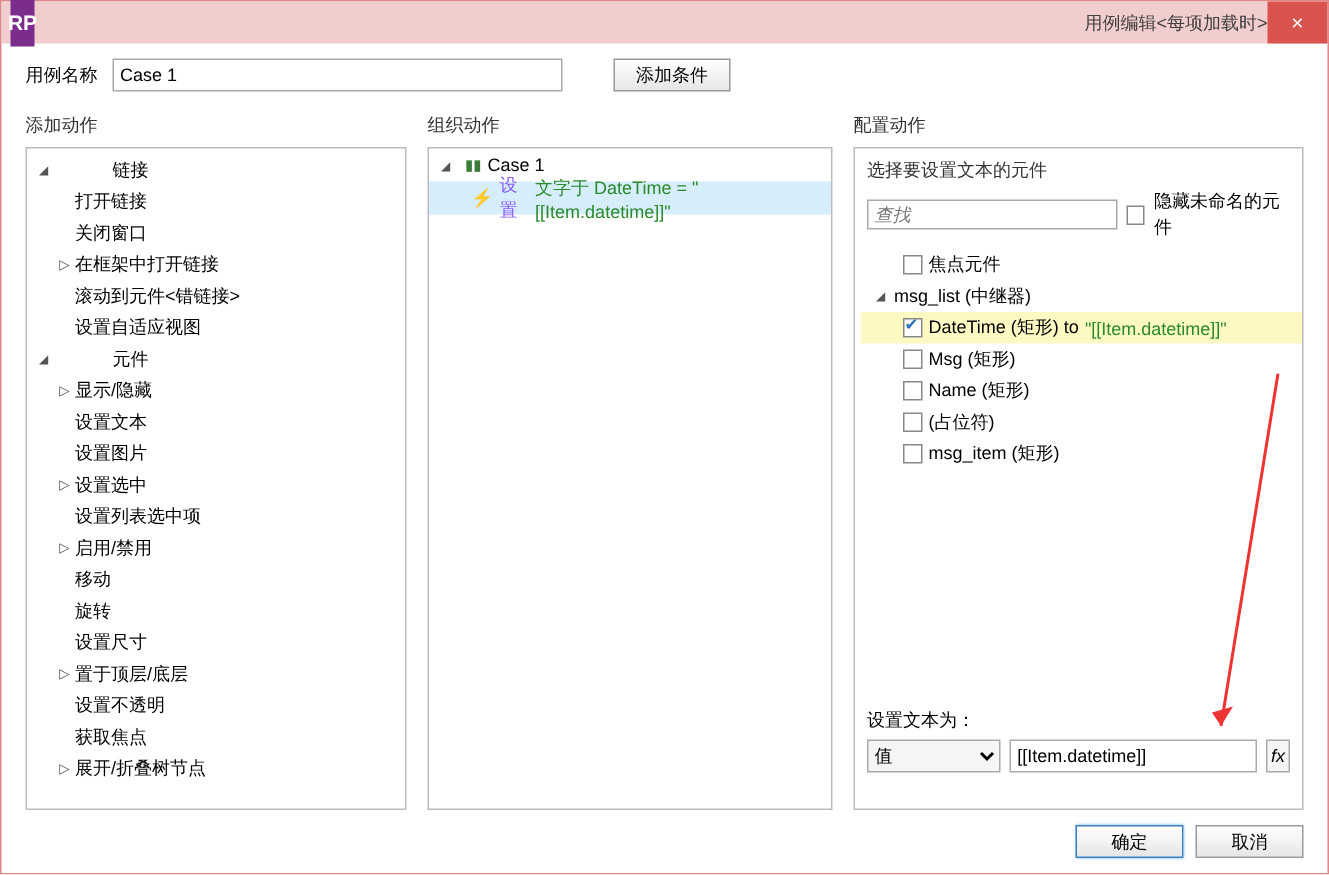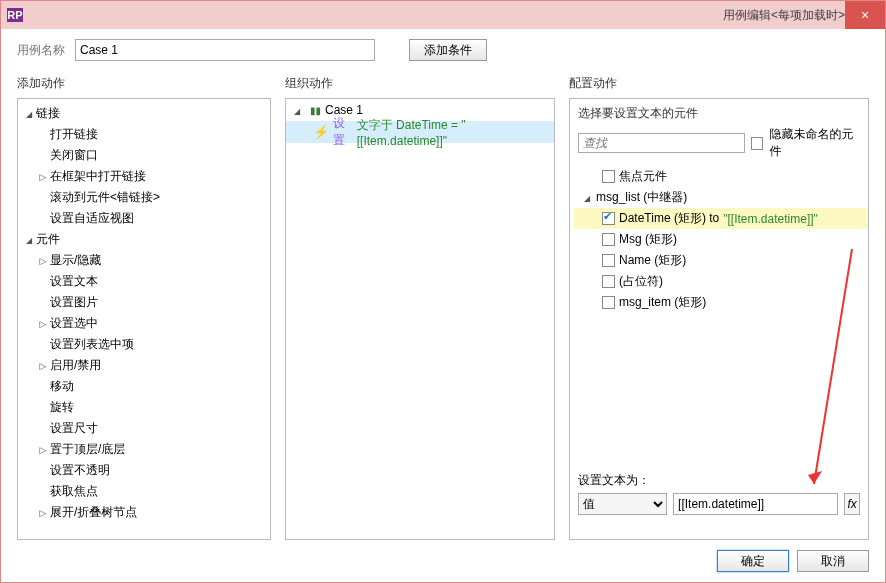--- a/index.html
+++ b/index.html
@@ -1,41 +1,41 @@
 <!DOCTYPE html>
 <html><head>
 <meta charset="utf-8">
 <style>
 * { box-sizing: border-box; margin: 0; padding: 0; font-family: "Microsoft YaHei", sans-serif; font-size: 12px; }
 body { background: #fff; }
 .window { width: 886px; height: 583px; border: 1px solid #d88; background: #fff; position: relative; }
 .titlebar { height: 28px; background: #f2cdcd; display: flex; align-items: center; position: relative; }
-.titlebar .app-icon { width: 16px; height: 14px; background: #7b2d8e; margin-left: 6px; display: flex; align-items: center; justify-content: center; color: #fff; font-size: 11px; font-weight: bold; }
+.titlebar .app-icon { width: 16px; height: 32px; background: #7b2d8e; margin-left: 6px; display: flex; align-items: center; justify-content: center; color: #fff; font-size: 14px; font-weight: bold; }
 .titlebar .title { flex: 1; text-align: right; color: #404040; padding-left: 19px; }
 .titlebar .close { width: 40px; height: 28px; background: #d9534f; color: #fff; display: flex; align-items: center; justify-content: center; font-size: 14px; }
 .content { padding: 10px 16px 0 16px; }
 .row-top { display: flex; align-items: center; gap: 10px; margin-bottom: 14px; }
-.row-top label { color: #737373; }
+.row-top label { color: #000000; }
 .row-top input[type=text] { width: 300px; height: 22px; border: 1px solid #aaa; padding: 0 4px; }
 .btn { height: 22px; border: 1px solid #999; background: linear-gradient(#fff,#e6e6e6); padding: 0 14px; cursor: pointer; }
 .columns { display: flex; gap: 14px; }
 .col { display: flex; flex-direction: column; }
 .col-left { width: 254px; }
 .col-mid { width: 270px; }
 .col-right { flex: 1; }
 .section-label { color: #333; margin-bottom: 6px; display: block; }
 .panel { border: 1px solid #bbb; background: #fff; height: 442px; overflow: hidden; position: relative; }
 .tree { padding: 4px 0; }
 .tree-item { display: flex; align-items: center; height: 21px; cursor: pointer; white-space: nowrap; }
 .arrow { width: 10px; display: inline-block; text-align: center; color: #555; font-size: 10px; }
 .arrow.open::before { content: "◢"; font-size: 8px; }
 .arrow.closed::before { content: "▷"; font-size: 9px; }
 .arrow.none::before { content: ""; }
 .tree-label { padding-left: 2px; }
-.ind0 { padding-left: 6px; }
+.ind0 { padding-left: 6px; gap: 39px; }
 .ind1 { padding-left: 20px; }
 .mid-row { display: flex; align-items: center; height: 22px; }
 .mid-row .icon-case { margin: 0 4px 0 8px; color: #3a7d3a; font-size: 10px; }
 .mid-row.selected { background: #d6eefc; }
 .mid-row .bolt { margin: 0 4px 0 28px; color: #888; }
 .mid-row .text-part { color: #8b5cf6; }
 .mid-row .green { color: #2a8a2a; }
 .right-top-label { margin: 6px 0 4px 8px; color: #333; }
 .search-row { display: flex; align-items: center; padding: 0 8px 6px 8px; gap: 6px; }
 .search-row input { flex: 1; height: 20px; border: 1px solid #aaa; padding: 0 4px; color: #888; font-style: italic; }

